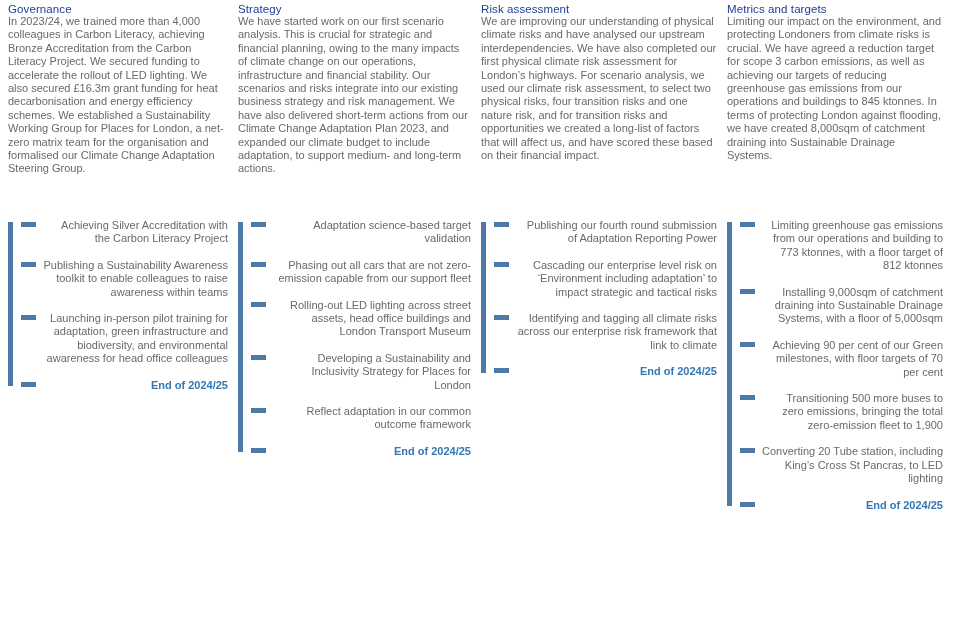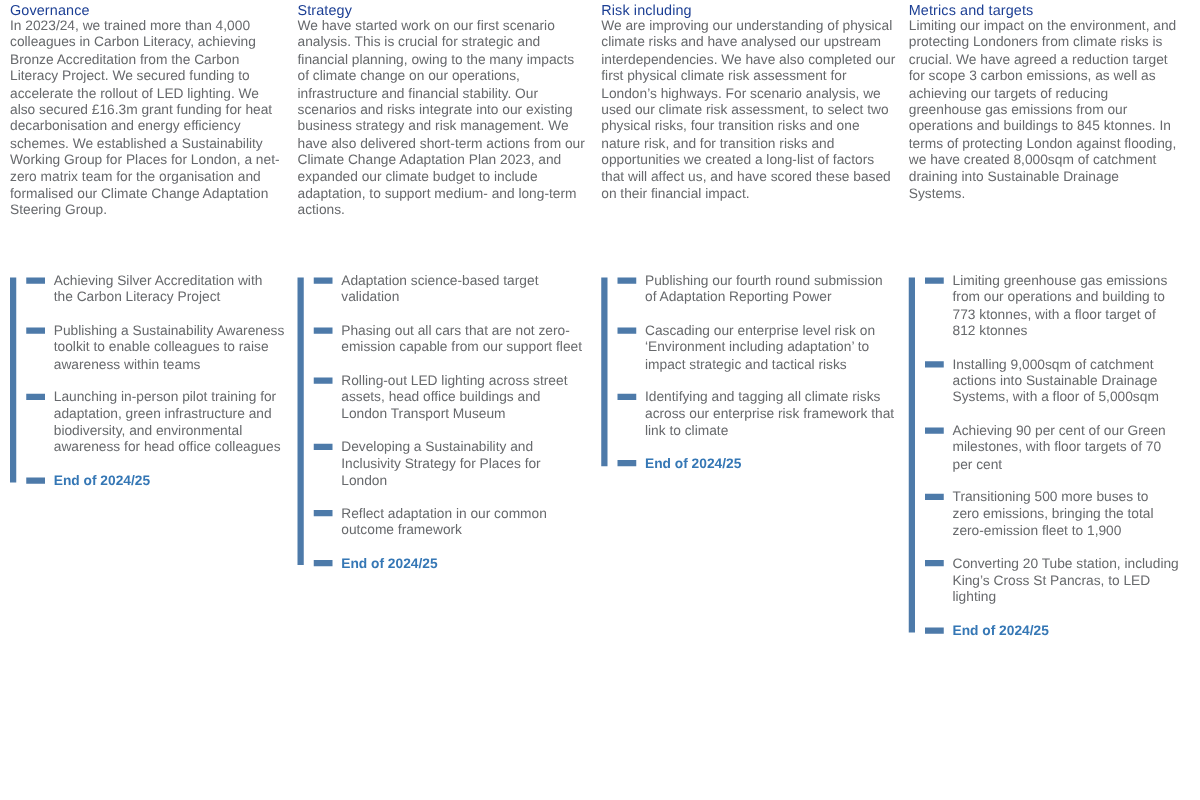--- a/index.html
+++ b/index.html
@@ -19,20 +19,21 @@
   .col-heading {
     font-size: 11.5px; font-weight: normal; color: #1c3f94;
     letter-spacing: 0.1px;
   }
   .col-para {
     font-size: 11px; line-height: 13.4px; color: #67696c;
   }
   .timeline {
     position: relative;
     padding-left: 35px;
+    text-align: right;
   }
   .timeline::before {
     content: "";
     position: absolute;
     left: 0; top: 3px; bottom: 6px;
     width: 5px;
     background: #4d7aa9;
   }
   .t-item {
     position: relative;
@@ -80,39 +81,39 @@
       <div class="t-item"><span>Phasing out all cars that are not zero-emission capable from our support fleet</span></div>
       <div class="t-item"><span>Rolling-out LED lighting across street assets, head office buildings and London Transport Museum</span></div>
       <div class="t-item"><span>Developing a Sustainability and Inclusivity Strategy for Places for London</span></div>
       <div class="t-item"><span>Reflect adaptation in our common outcome framework</span></div>
       <div class="t-end">End of 2024/25</div>
     </div>
   </section>
 
   <section class="column">
     <div class="col-top">
-      <h2 class="col-heading">Risk including</h2>
+      <h2 class="col-heading">Risk assessment</h2>
       <p class="col-para">We are improving our understanding of physical climate risks and have analysed our upstream interdependencies. We have also completed our first physical climate risk assessment for London’s highways. For scenario analysis, we used our climate risk assessment, to select two physical risks, four transition risks and one nature risk, and for transition risks and opportunities we created a long-list of factors that will affect us, and have scored these based on their financial impact.</p>
     </div>
     <div class="timeline">
       <div class="t-item"><span>Publishing our fourth round submission of Adaptation Reporting Power</span></div>
       <div class="t-item"><span>Cascading our enterprise level risk on ‘Environment including adaptation’ to impact strategic and tactical risks</span></div>
       <div class="t-item"><span>Identifying and tagging all climate risks across our enterprise risk framework that link to climate</span></div>
       <div class="t-end">End of 2024/25</div>
     </div>
   </section>
 
   <section class="column">
     <div class="col-top">
       <h2 class="col-heading">Metrics and targets</h2>
       <p class="col-para">Limiting our impact on the environment, and protecting Londoners from climate risks is crucial. We have agreed a reduction target for scope 3 carbon emissions, as well as achieving our targets of reducing greenhouse gas emissions from our operations and buildings to 845 ktonnes. In terms of protecting London against flooding, we have created 8,000sqm of catchment draining into Sustainable Drainage Systems.</p>
     </div>
     <div class="timeline">
       <div class="t-item"><span>Limiting greenhouse gas emissions from our operations and building to 773 ktonnes, with a floor target of 812 ktonnes</span></div>
-      <div class="t-item"><span>Installing 9,000sqm of catchment actions into Sustainable Drainage Systems, with a floor of 5,000sqm</span></div>
+      <div class="t-item"><span>Installing 9,000sqm of catchment draining into Sustainable Drainage Systems, with a floor of 5,000sqm</span></div>
       <div class="t-item"><span>Achieving 90 per cent of our Green milestones, with floor targets of 70 per cent</span></div>
       <div class="t-item"><span>Transitioning 500 more buses to zero emissions, bringing the total zero-emission fleet to 1,900</span></div>
       <div class="t-item"><span>Converting 20 Tube station, including King’s Cross St Pancras, to LED lighting</span></div>
       <div class="t-end">End of 2024/25</div>
     </div>
   </section>
 
 </div>
 
 </body></html>

